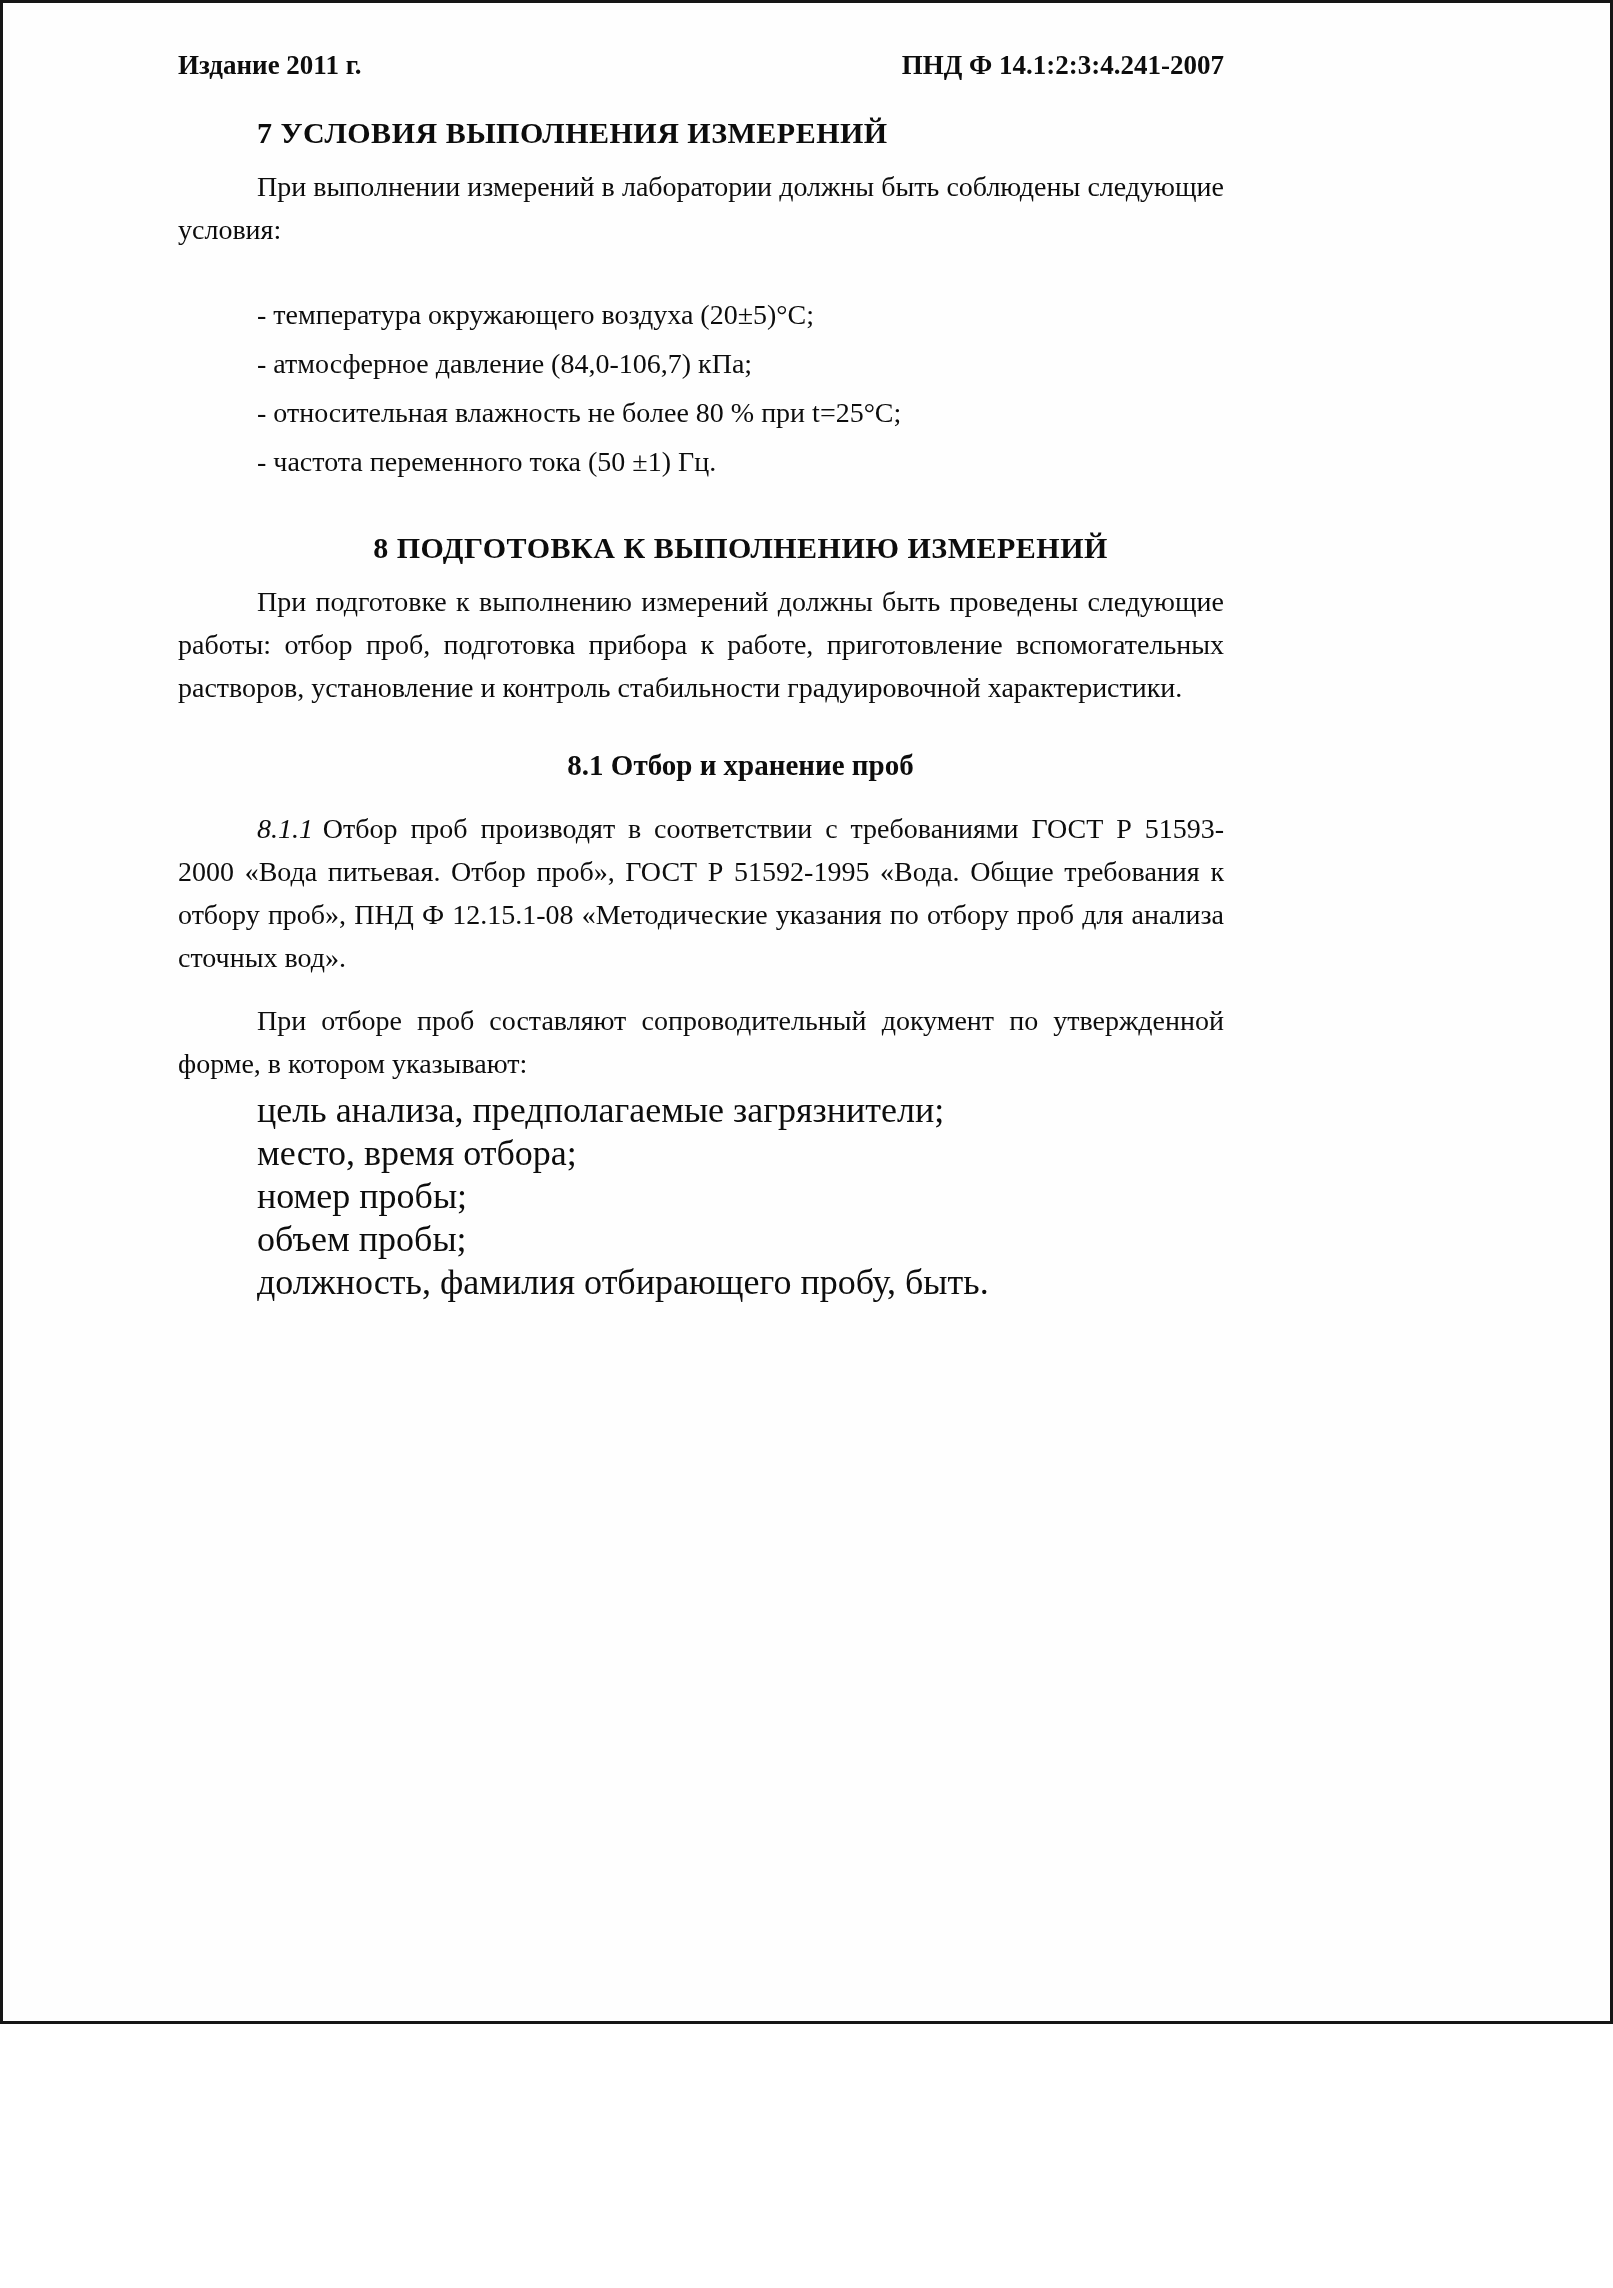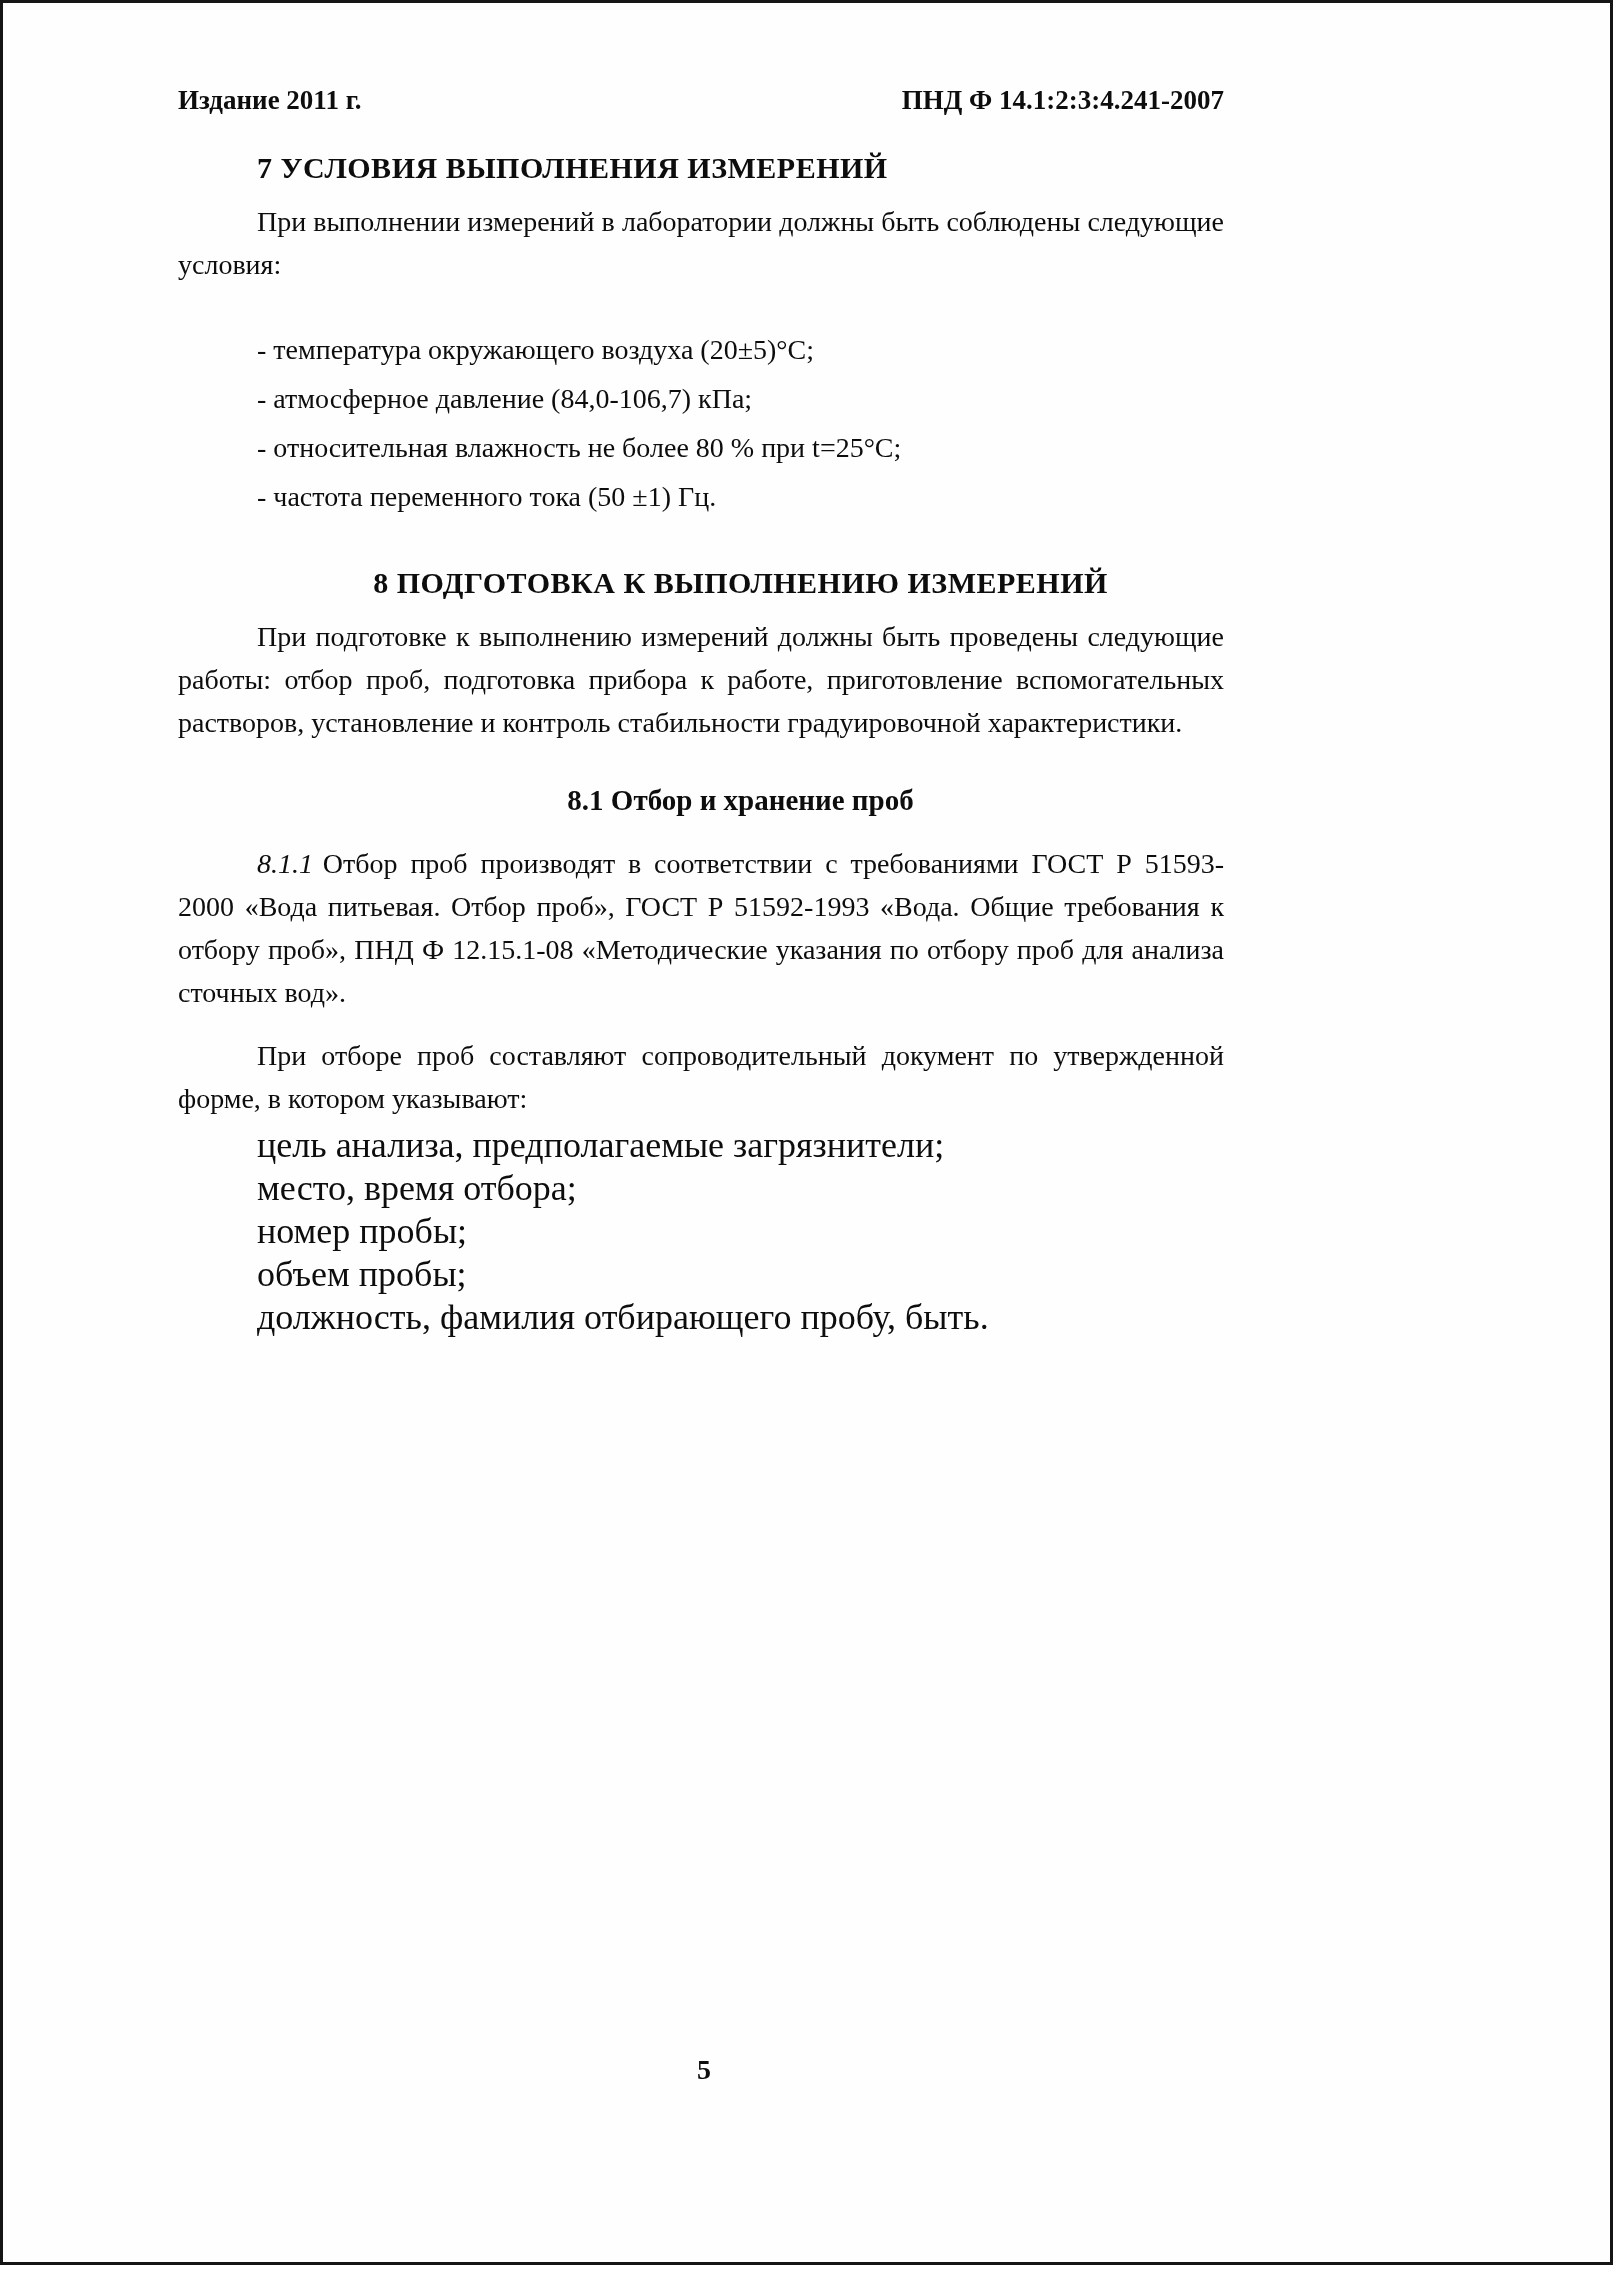--- a/index.html
+++ b/index.html
@@ -5,26 +5,26 @@
   * { margin: 0; padding: 0; box-sizing: border-box; }
 
   html, body {
     background: #ffffff;
     width: 1613px;
   }
 
   .page {
     position: relative;
     width: 1613px;
-    height: 2265px;
+    height: 2024px;
     background: #fefefe;
     border: 3.7px solid #151515;
     font-family: "Liberation Serif", serif;
     color: #0d0d0d;
-    padding: 81px 386px 0 175px;
+    padding: 46px 386px 0 175px;
   }
 
   .page-header {
     display: flex;
     justify-content: space-between;
     align-items: baseline;
     font-weight: bold;
     font-size: 27px;
     line-height: 33px;
   }
@@ -110,21 +110,21 @@
     <div>- относительная влажность не более 80 % при t=25°С;</div>
     <div>- частота переменного тока (50 ±1) Гц.</div>
   </div>
 
   <div class="sec-title mt-sec">8 ПОДГОТОВКА К ВЫПОЛНЕНИЮ ИЗМЕРЕНИЙ</div>
 
   <p class="para">При подготовке к выполнению измерений должны быть проведены следующие работы: отбор проб, подготовка прибора к работе, приготовление вспомогательных растворов, установление и контроль стабильности градуировочной характеристики.</p>
 
   <div class="sub-title">8.1 Отбор и хранение проб</div>
 
-  <p class="para numbered"><span class="pnum">8.1.1</span><span>Отбор проб производят в соответствии с требованиями ГОСТ Р 51593-2000 «Вода питьевая. Отбор проб», ГОСТ Р 51592-1993 «Вода. Общие требования к отбору проб», ПНД Ф 12.15.1-08 «Методические указания по отбору проб для анализа сточных вод».</span></p>
+  <p class="para numbered"><span class="pnum">8.1.1</span><span>Отбор проб производят в соответствии с требованиями ГОСТ Р 51593-2000 «Вода питьевая. Отбор проб», ГОСТ Р 51592-1995 «Вода. Общие требования к отбору проб», ПНД Ф 12.15.1-08 «Методические указания по отбору проб для анализа сточных вод».</span></p>
 
 
 
   <p class="para mt-lg">При отборе проб составляют сопроводительный документ по утвержденной форме, в котором указывают:</p>
 
   <div class="doc-list">
     <div>цель анализа, предполагаемые загрязнители;</div>
     <div>место, время отбора;</div>
     <div>номер пробы;</div>
     <div>объем пробы;</div>

